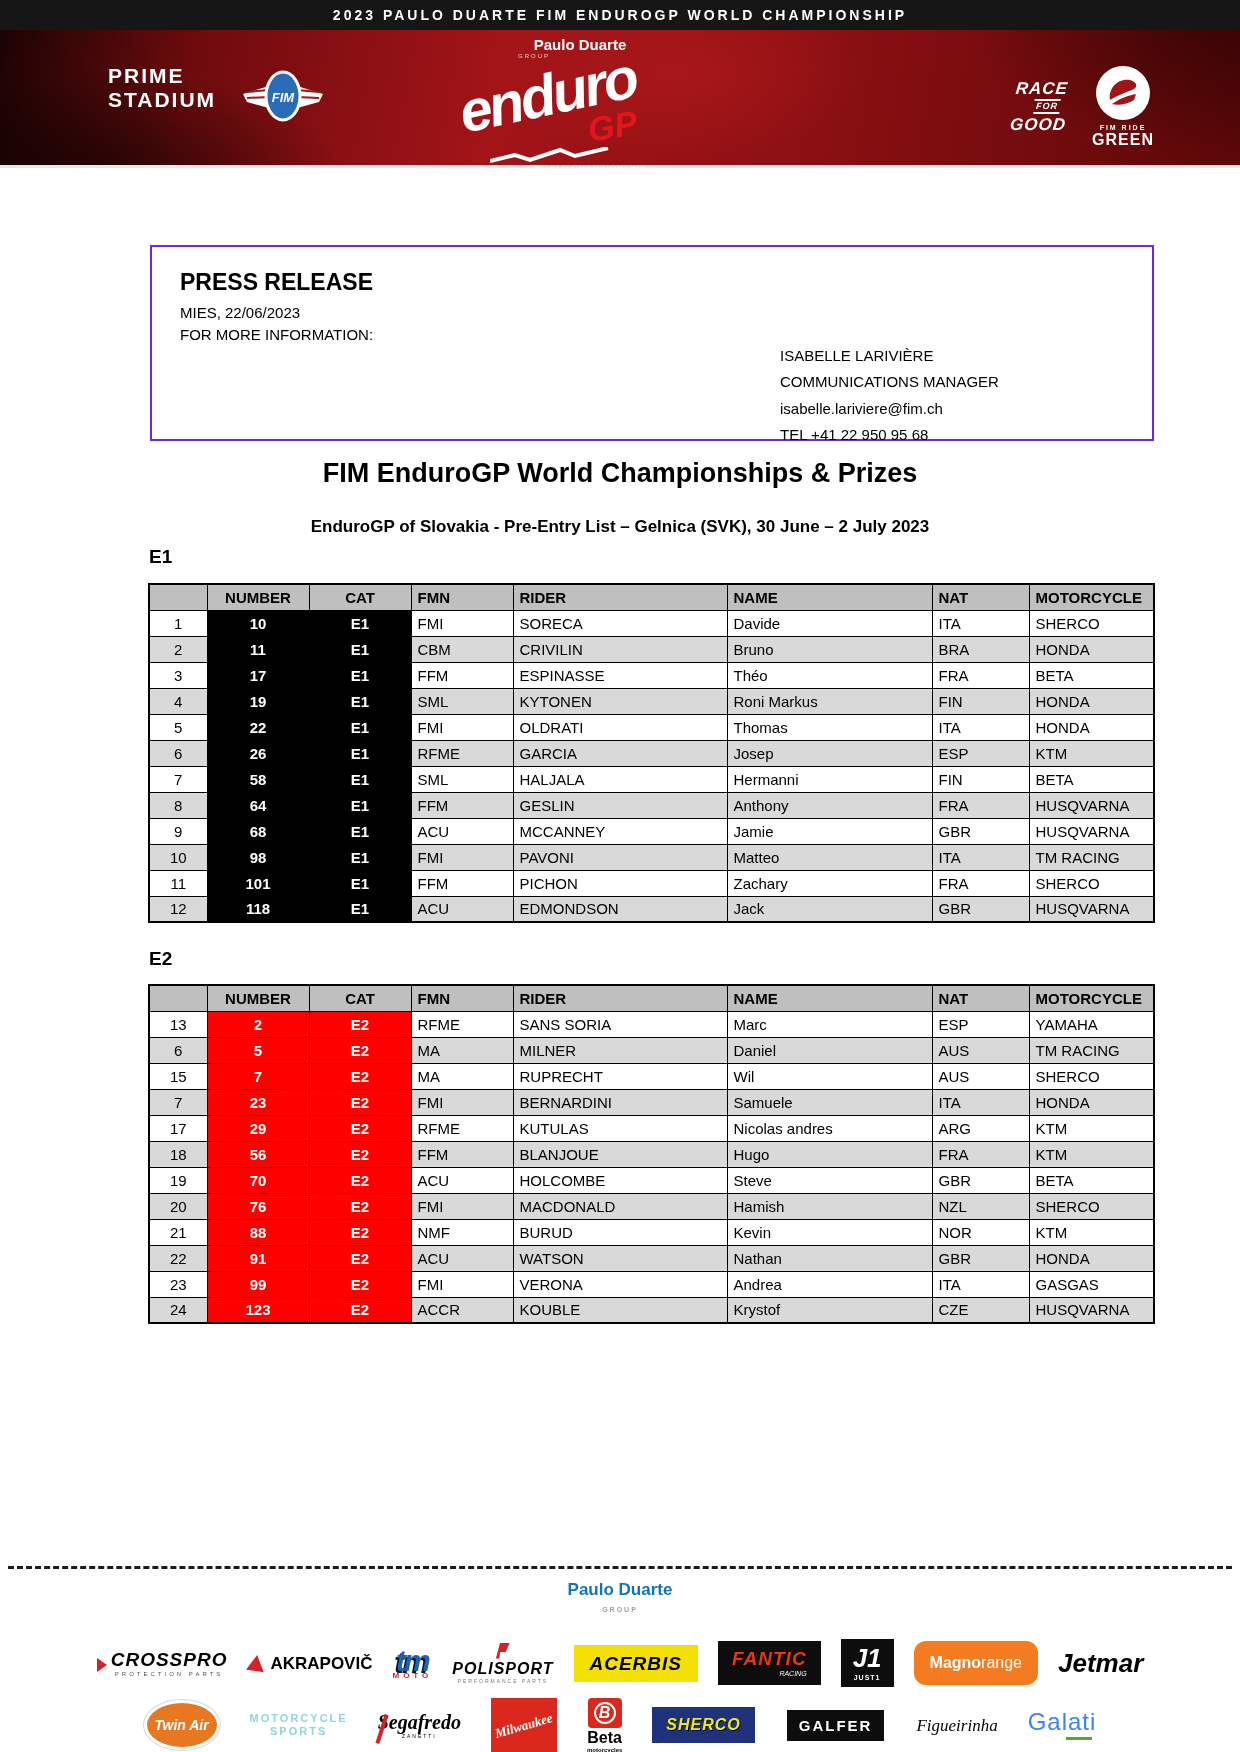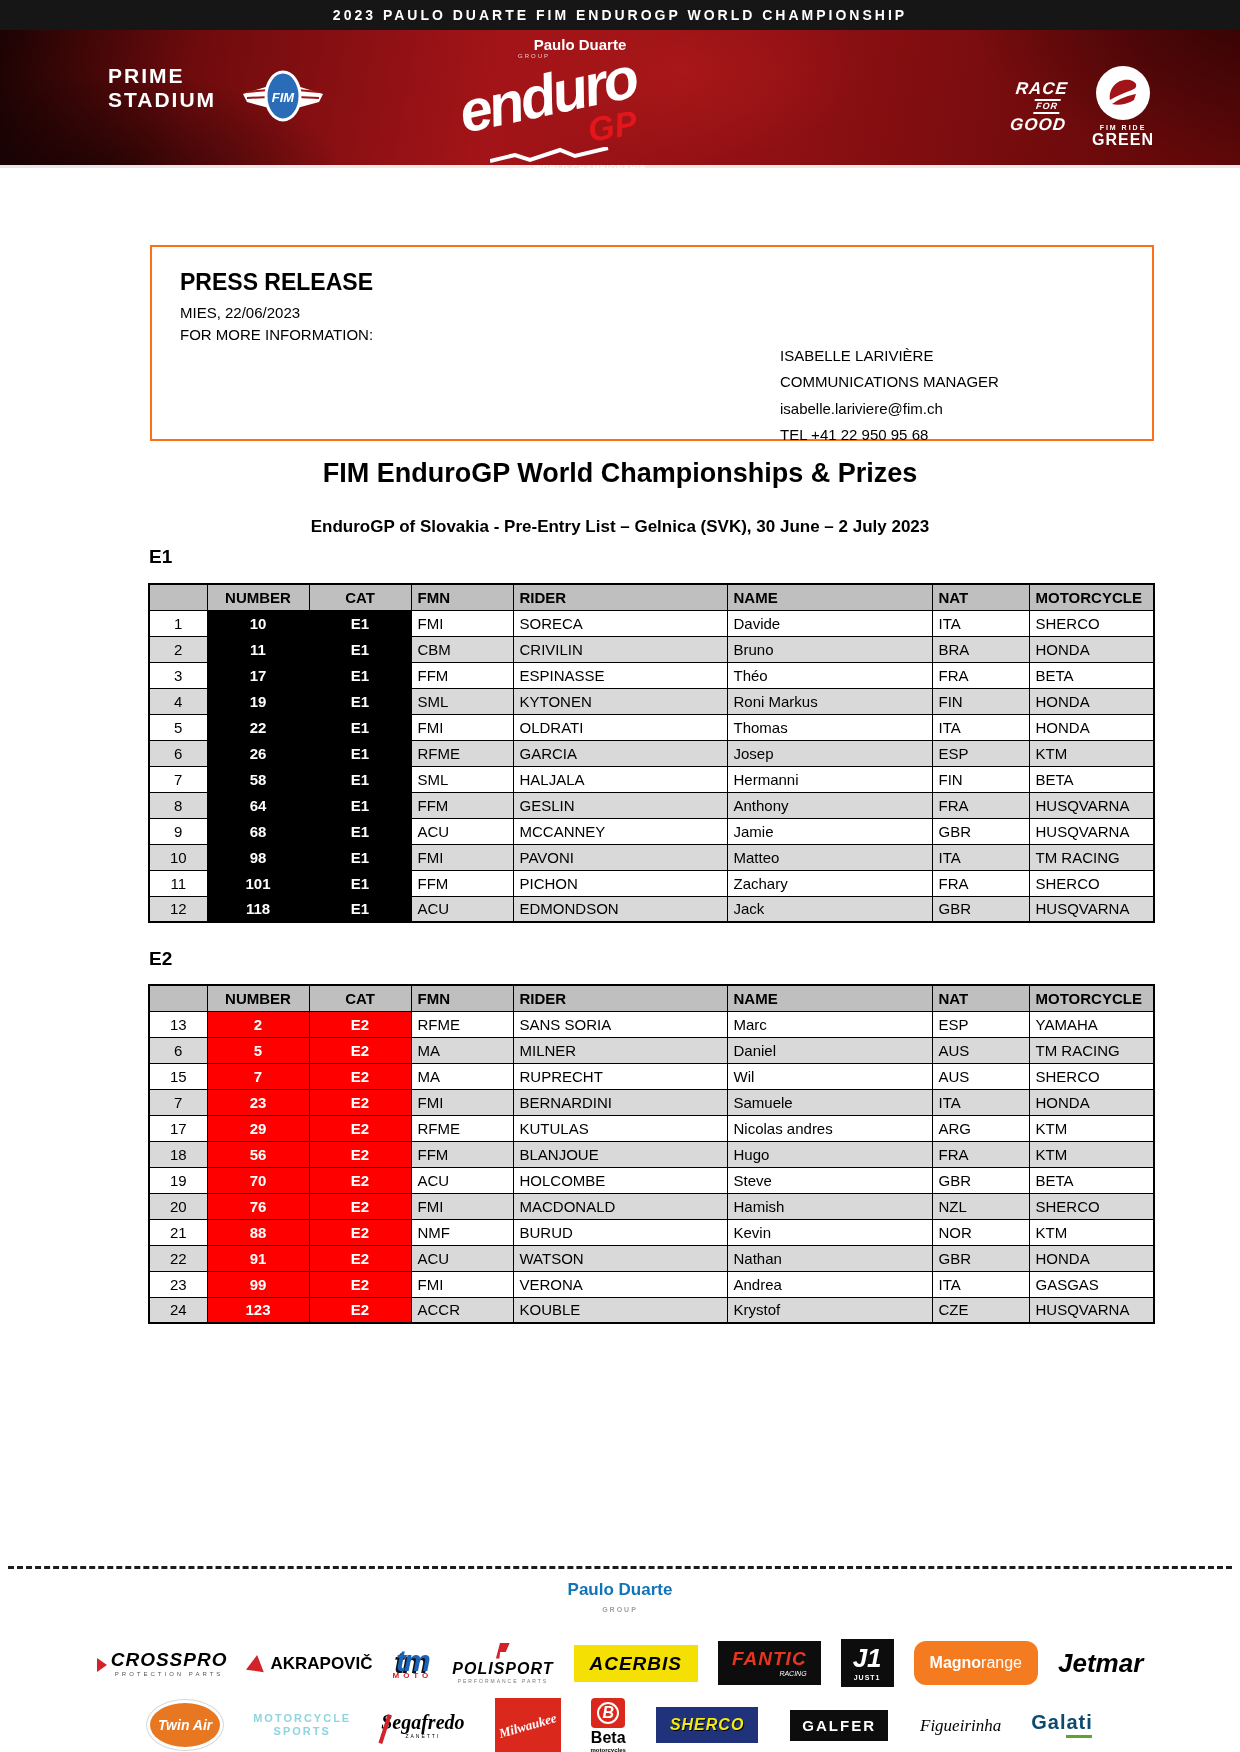--- a/index.html
+++ b/index.html
@@ -43,21 +43,21 @@
   .rfg .l2 { font-size:9px; letter-spacing:1px; border-top:2px solid #fff; border-bottom:2px solid #fff; padding:1px 2px; margin:2px 8px 2px 22px; }
   .rfg .l3 { font-size:17px; letter-spacing:1px; }
   .green-logo { position:absolute; left:1088px; top:36px; width:70px; text-align:center; color:#fff; }
   .green-circle { width:54px; height:54px; border-radius:50%; background:#fff; margin:0 auto; position:relative; }
   .green-circle svg { position:absolute; left:8px; top:8px; }
   .green-l1 { font-size:7px; font-weight:700; letter-spacing:2px; margin-top:4px; }
   .green-l2 { font-size:16px; font-weight:700; letter-spacing:1px; }
 
   
   .pressbox { position:absolute; left:150px; top:245px; width:1004px; height:196px;
-    border:2px solid #f97316; padding:22px 28px; }
+    border:2px solid #6d28d9; padding:22px 28px; }
   .press-title { font-size:23px; font-weight:900; letter-spacing:0; }
   .press-date { font-size:15px; margin-top:8px; }
   .press-info { font-size:15px; margin-top:5px; }
   .press-contact { position:absolute; left:628px; top:96px; font-size:15px; line-height:1.75; }
 
   
   .doc-title { position:absolute; left:0; top:458px; width:1240px; text-align:center;
     font-size:27px; font-weight:700; }
   .doc-subtitle { position:absolute; left:0; top:517px; width:1240px; text-align:center;
     font-size:17px; font-weight:700; }
@@ -163,21 +163,21 @@
   .logo-sherco { background:#20337a; padding:10px 14px; }
   .logo-sherco .lbl { color:#f2ea12; font-size:16px; font-weight:900; font-style:italic;
     letter-spacing:1px; text-shadow:1px 1px 0 #000; }
 
   .logo-galfer { background:#0d0d0d; padding:8px 10px; box-shadow:inset 0 0 0 2px #fff, inset 0 0 0 3px #0d0d0d;text-align:right; }
   .logo-galfer .lbl { color:#fff; font-size:15px; font-weight:900; letter-spacing:2px; padding:2px 4px; }
 
   .logo-figueirinha .lbl { font-family:"Liberation Serif", serif; font-style:italic; font-size:17px; }
 
   .logo-galati { position:relative; }
-  .logo-galati .lbl { color:#0c4a6e; font-size:20px; letter-spacing:1px;font-weight:bold; }
+  .logo-galati .lbl { color:#3b82f6; font-size:24px; letter-spacing:1px; }
   .logo-galati::after { content:""; width:26px; height:3px; background:#5aa52e; margin:3px 0 0 34px; }
 </style>
 </head>
 <body>
 
 <div class="page">
 
   <div class="topstrip">
     <span>2023 PAULO DUARTE FIM ENDUROGP WORLD CHAMPIONSHIP</span>
   </div>

